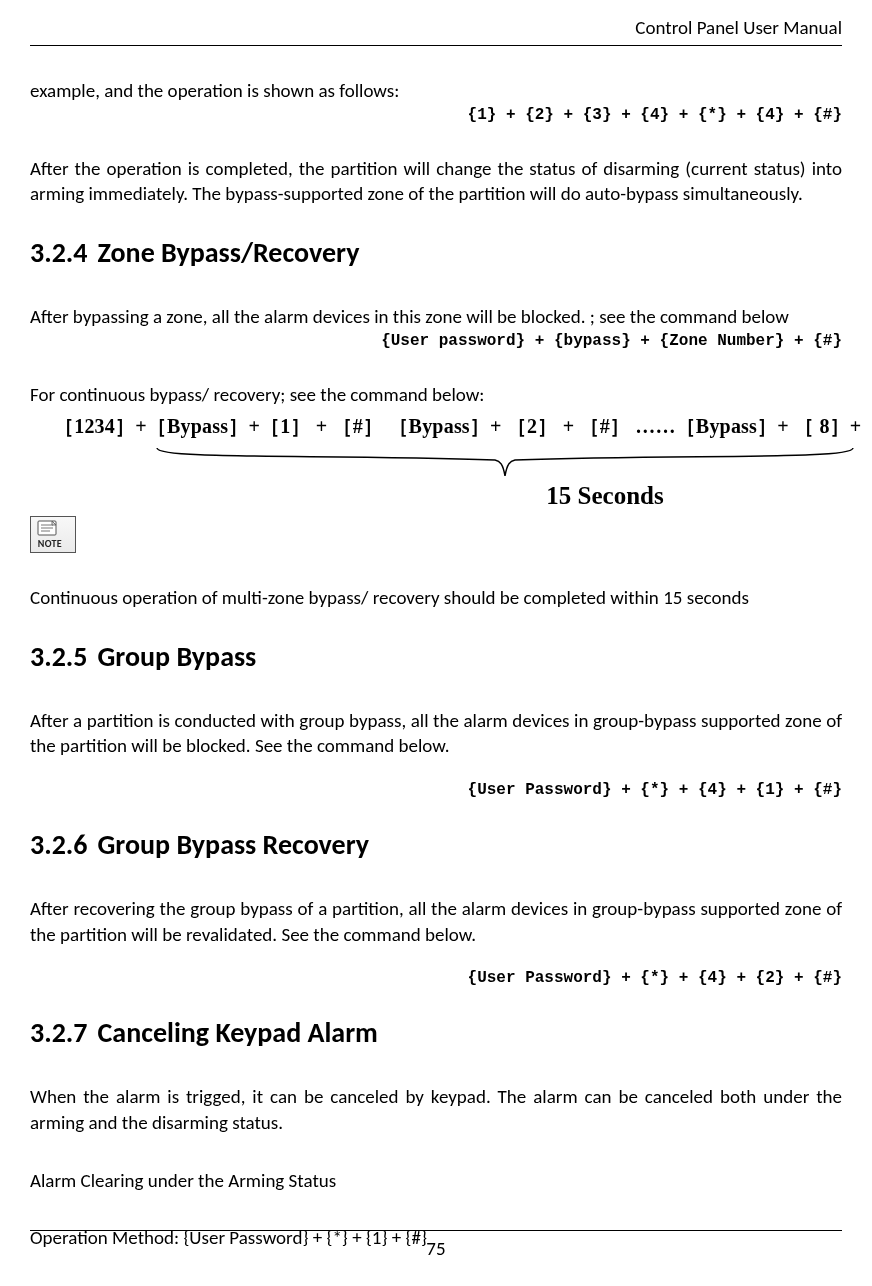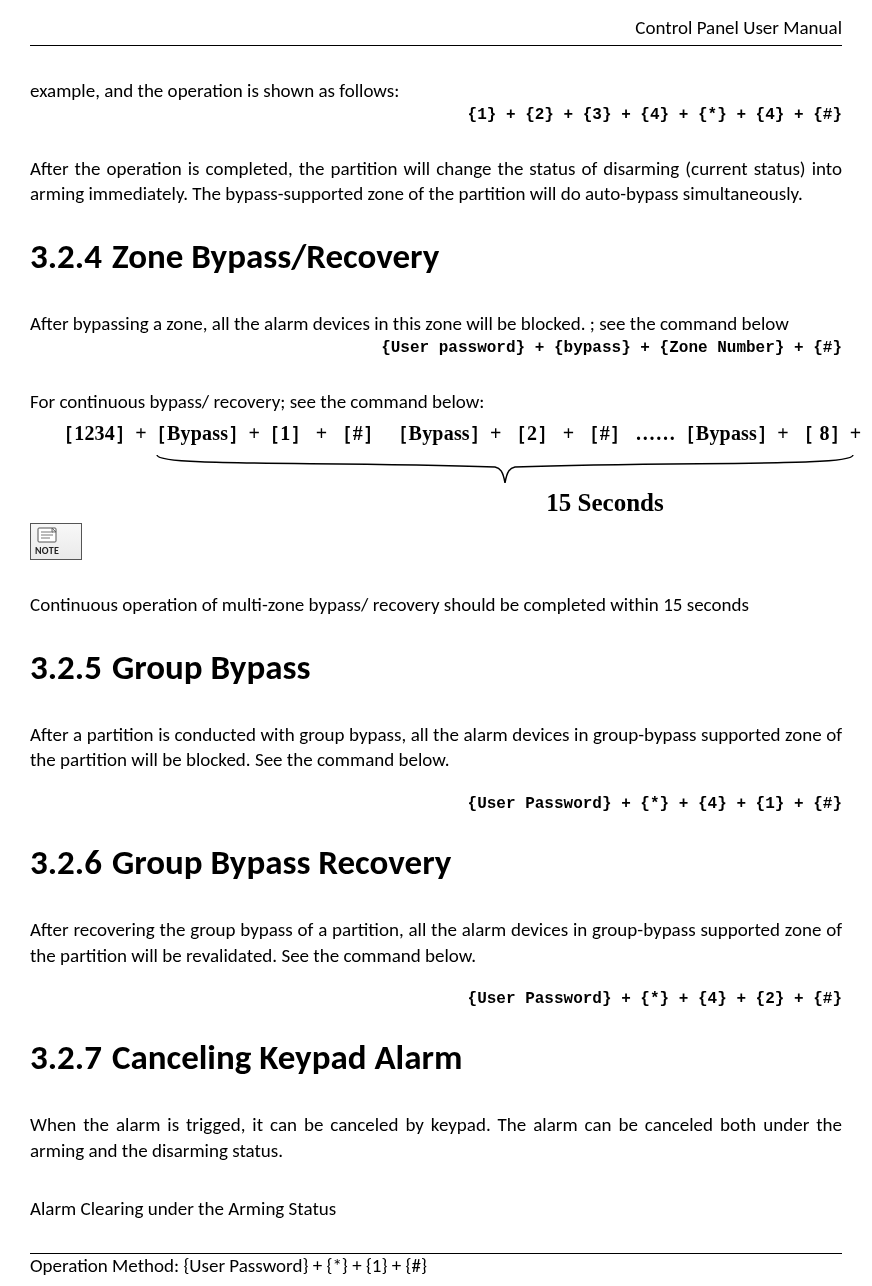--- a/index.html
+++ b/index.html
@@ -33,21 +33,21 @@
       text-align: right;
       font-size: 16px;
       margin: 2px 0;
       font-family: Liberation Mono, monospace;
     }
     .justified {
       text-align: justify;
       text-justify: inter-word;
     }
     .section-heading {
-      font-size: 35px;
+      font-size: 28px;
       font-weight: bold;
       margin-top: 28px;
       margin-bottom: 34px;
     }
     .section-num {
       margin-right: 10px;
     }
     .formula-img {
       margin-top: 6px;
       margin-bottom: 6px;
@@ -78,22 +78,22 @@
       padding-left: 338px;
     }
     .note-icon {
       margin-top: 6px;
       margin-bottom: 4px;
     }
     .note-box {
       display: inline-block;
       border: 1px solid #555;
       background: linear-gradient(#f8f8f8,#eaeaea);
-      padding: 2px 19px 2px 1px;
-      text-align: center;
+      padding: 2px 13px 2px 1px;
+      text-align: right;
     }
     .note-box svg {
       display: block;
     }
     .note-text {
       font-size: 10px;
       font-weight: bold;
       letter-spacing: 0.3px;
       color: #222;
     }
@@ -180,13 +180,14 @@
   <span class="section-num">3.2.7</span><span>Canceling Keypad Alarm</span>
 </div>
 
 <div class="body-text justified">When the alarm is trigged, it can be canceled by keypad. The alarm can be canceled both under the arming and the disarming status.</div>
 <div class="body-text bold">Alarm Clearing under the Arming Status</div>
 <div class="body-text">Operation Method: {User Password} + {*} + {1} + {#}</div>
 <div class="body-text bold">Alarm clearing under the disarming Status</div>
 
 <div class="footer">
   <div class="footer-line"></div>
+  <div class="page-num">75</div>
 </div>
 
 </body></html>

